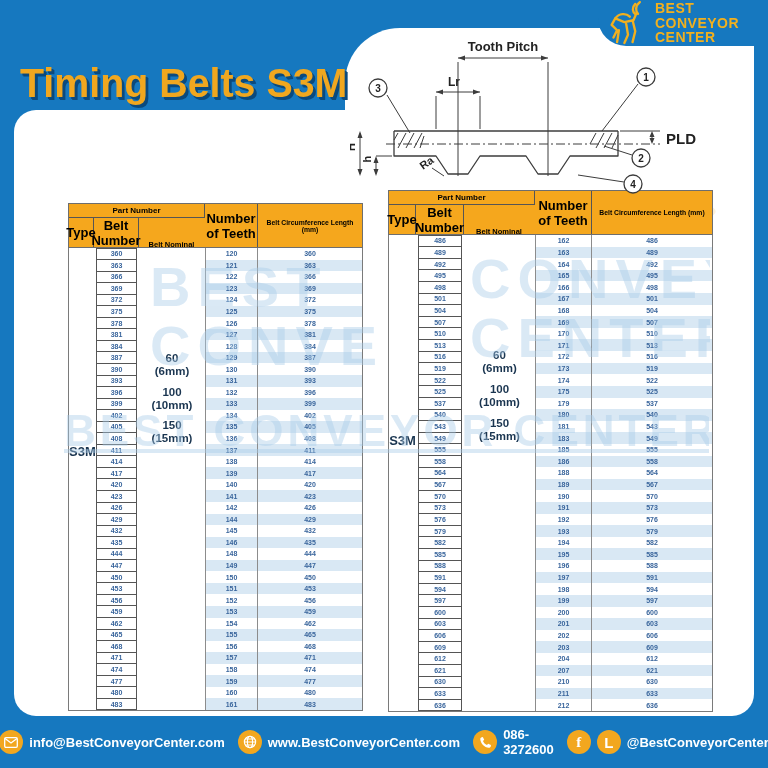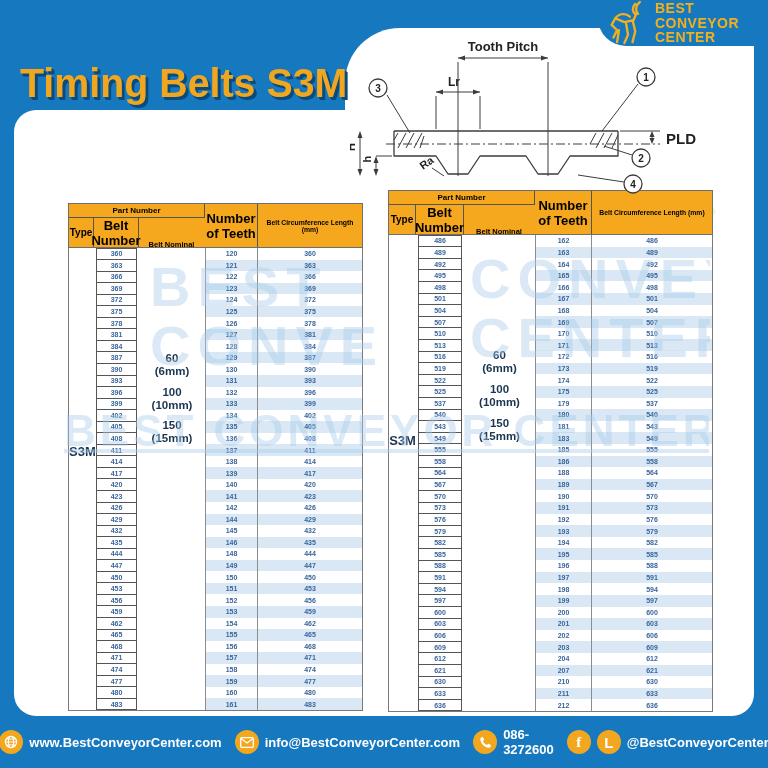--- a/index.html
+++ b/index.html
@@ -37,21 +37,21 @@
   
   .tbl{z-index:3;display:flex;flex-direction:column;}
   .tbl-left{left:68px;top:203px;width:295px;height:508px;}
   .tbl-right{left:388px;top:190px;width:325px;height:522px;}
   .thead{display:grid;grid-template-rows:14px 29px;background:#f5a71d;border:1px solid #6e6e6e;
          color:#000000;font-weight:700;text-align:center;box-sizing:border-box;}
   .tbl-left  .thead,.tbl-left  .trow{grid-template-columns:25px 45px 66px 53px 104px;}
   .tbl-right .thead,.tbl-right .trow{grid-template-columns:27px 48px 71px 57px 120px;}
   .hc{display:flex;align-items:center;justify-content:center;padding:0 1px;}
   .h-part {grid-area:1/1/2/4;border-bottom:1px solid #555;border-right:1px solid #555;font-size:8px;}
-  .h-type {grid-area:2/1/3/2;border-right:1px solid #555;font-size:10px;}
+  .h-type {grid-area:2/1/3/2;border-right:1px solid #555;font-size:13px;}
   .h-belt {grid-area:2/2/3/3;border-right:1px solid #555;font-size:13px;}
   .h-width{grid-area:2/3/3/4;border-right:1px solid #555;font-size:7.5px;margin-top:31px;}
   .h-teeth{grid-area:1/4/3/5;border-right:1px solid #555;font-size:13px;}
   .h-circ {grid-area:1/5/3/6;font-size:6.8px;}
   .tbody{position:relative;flex:1;display:flex;flex-direction:column;border:1px solid #7a7a7a;border-top:none;
          background:#fff;box-sizing:border-box;}
   .rows{flex:1;display:flex;flex-direction:column;}
   .trow{flex:1;display:grid;}
   .c{display:flex;align-items:center;justify-content:center;font-size:7px;font-weight:700;color:#39659c;}
   .cn{border-left:1px solid #8c8c8c;border-right:1px solid #8c8c8c;}
@@ -954,38 +954,38 @@
   </div>
 </div>
 
 <div class="abs wm wm-a">BEST CONVEYOR</div>
 <div class="abs wm wm-b">CONVEYOR CENTER</div>
 <div class="abs wm wm-band">BEST CONVEYOR CENTER</div>
 
 <div class="abs footer">
   <div class="fitem">
     <span class="ficon">
+      <svg width="14" height="11" viewBox="0 0 14 11">
+          <rect x="0.7" y="0.7" width="12.6" height="9.6" rx="1.2" fill="none" stroke="#fff" stroke-width="1.3"></rect>
+          <path d="M1 1.5 L7 6 L13 1.5" fill="none" stroke="#fff" stroke-width="1.3"></path>
+        </svg>
+    </span>
+    <span>info@BestConveyorCenter.com</span>
+  </div>
+  <div class="fitem">
+    <span class="ficon">
       <svg width="14" height="14" viewBox="0 0 14 14">
           <g fill="none" stroke="#fff" stroke-width="1.2">
         <circle cx="7" cy="7" r="5.6"></circle>
             <ellipse cx="7" cy="7" rx="2.6" ry="5.6"></ellipse>
             <path d="M1.4 7 H12.6 M2.2 4 H11.8 M2.2 10 H11.8"></path>
           </g>
         </svg>
     </span>
     <span>www.BestConveyorCenter.com</span>
-  </div>
-  <div class="fitem">
-    <span class="ficon">
-      <svg width="14" height="11" viewBox="0 0 14 11">
-          <rect x="0.7" y="0.7" width="12.6" height="9.6" rx="1.2" fill="none" stroke="#fff" stroke-width="1.3"></rect>
-          <path d="M1 1.5 L7 6 L13 1.5" fill="none" stroke="#fff" stroke-width="1.3"></path>
-        </svg>
-    </span>
-    <span>info@BestConveyorCenter.com</span>
   </div>
   <div class="fitem">
     <span class="ficon">
       <svg width="13" height="13" viewBox="0 0 16 16">
           <path d="M3.5 1.5 C2.3 1.7 1.5 2.7 1.6 4 c.3 5.3 5.1 10.1 10.4 10.4 1.3.1 2.3-.7 2.5-1.9 l.2-1.3 -3.4-1.7 -1.5 1.5 c-2.2-.9-4-2.7-4.9-4.9 l1.5-1.5 -1.7-3.3 z" fill="#fff"></path>
         </svg>
     </span>
     <span>086-3272600</span>
   </div>
   <div class="fitem">

